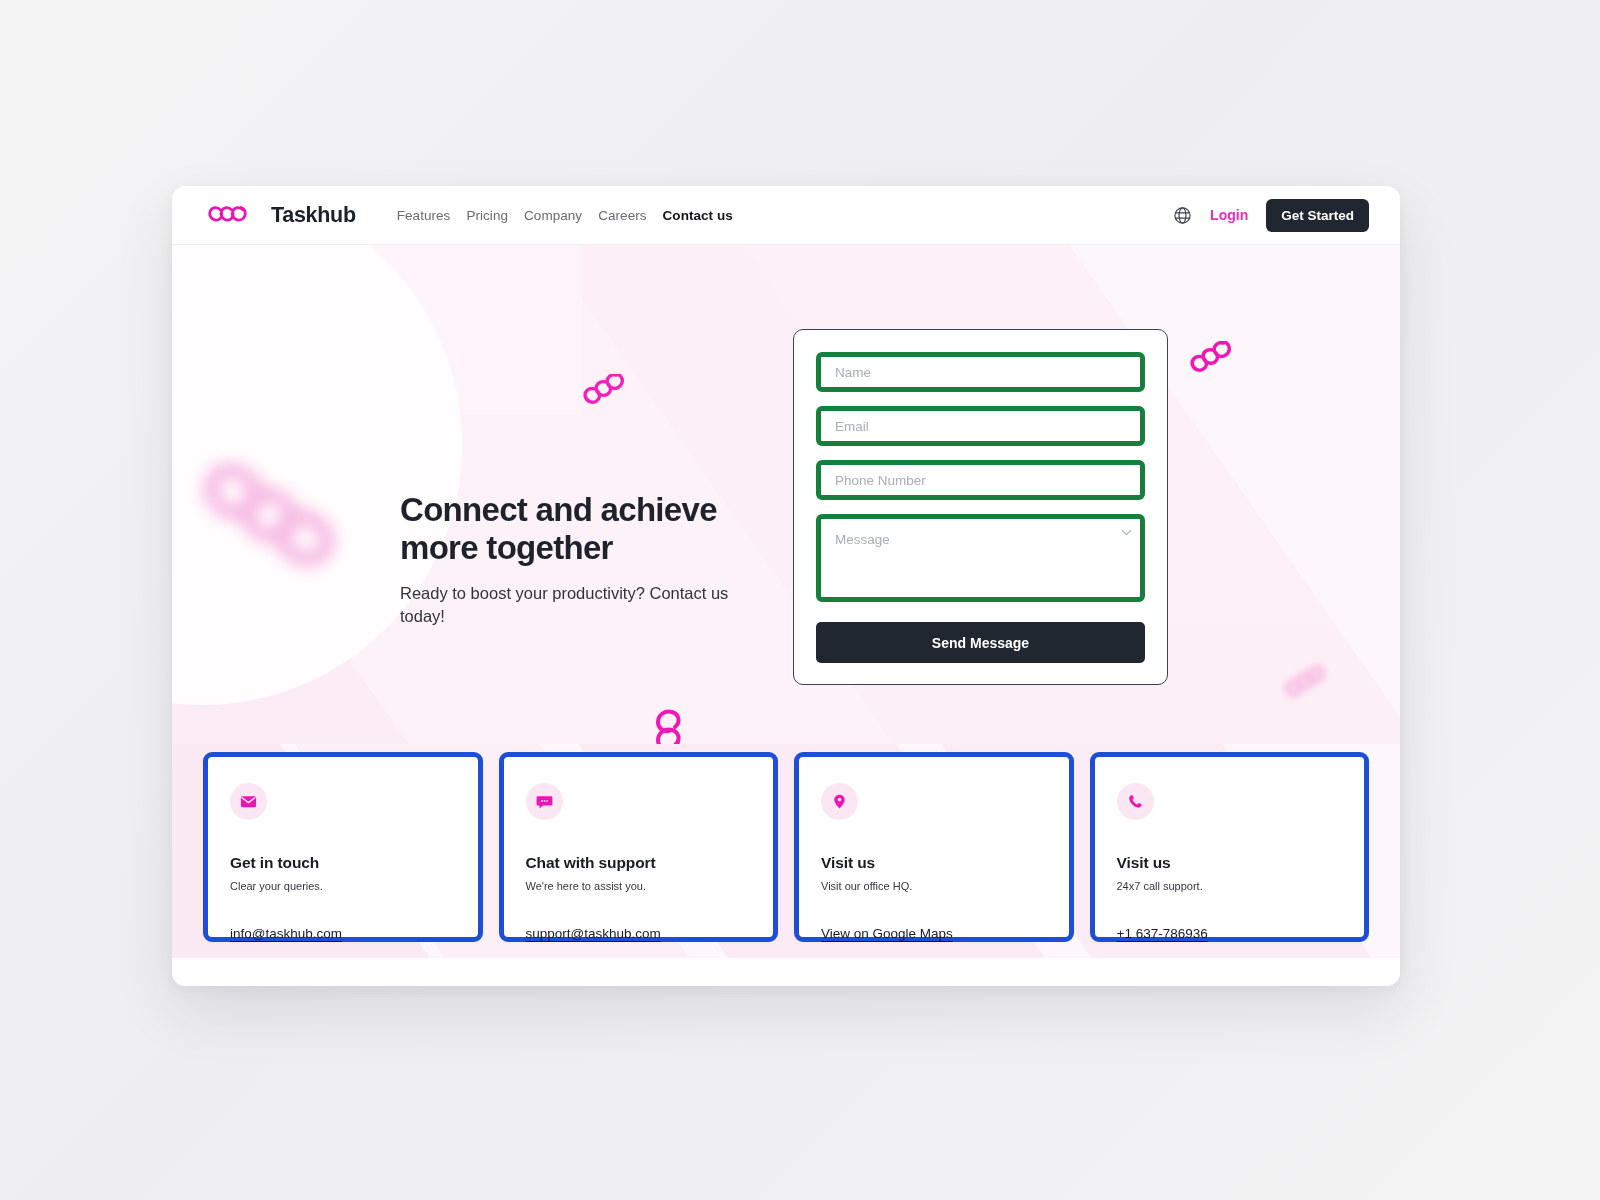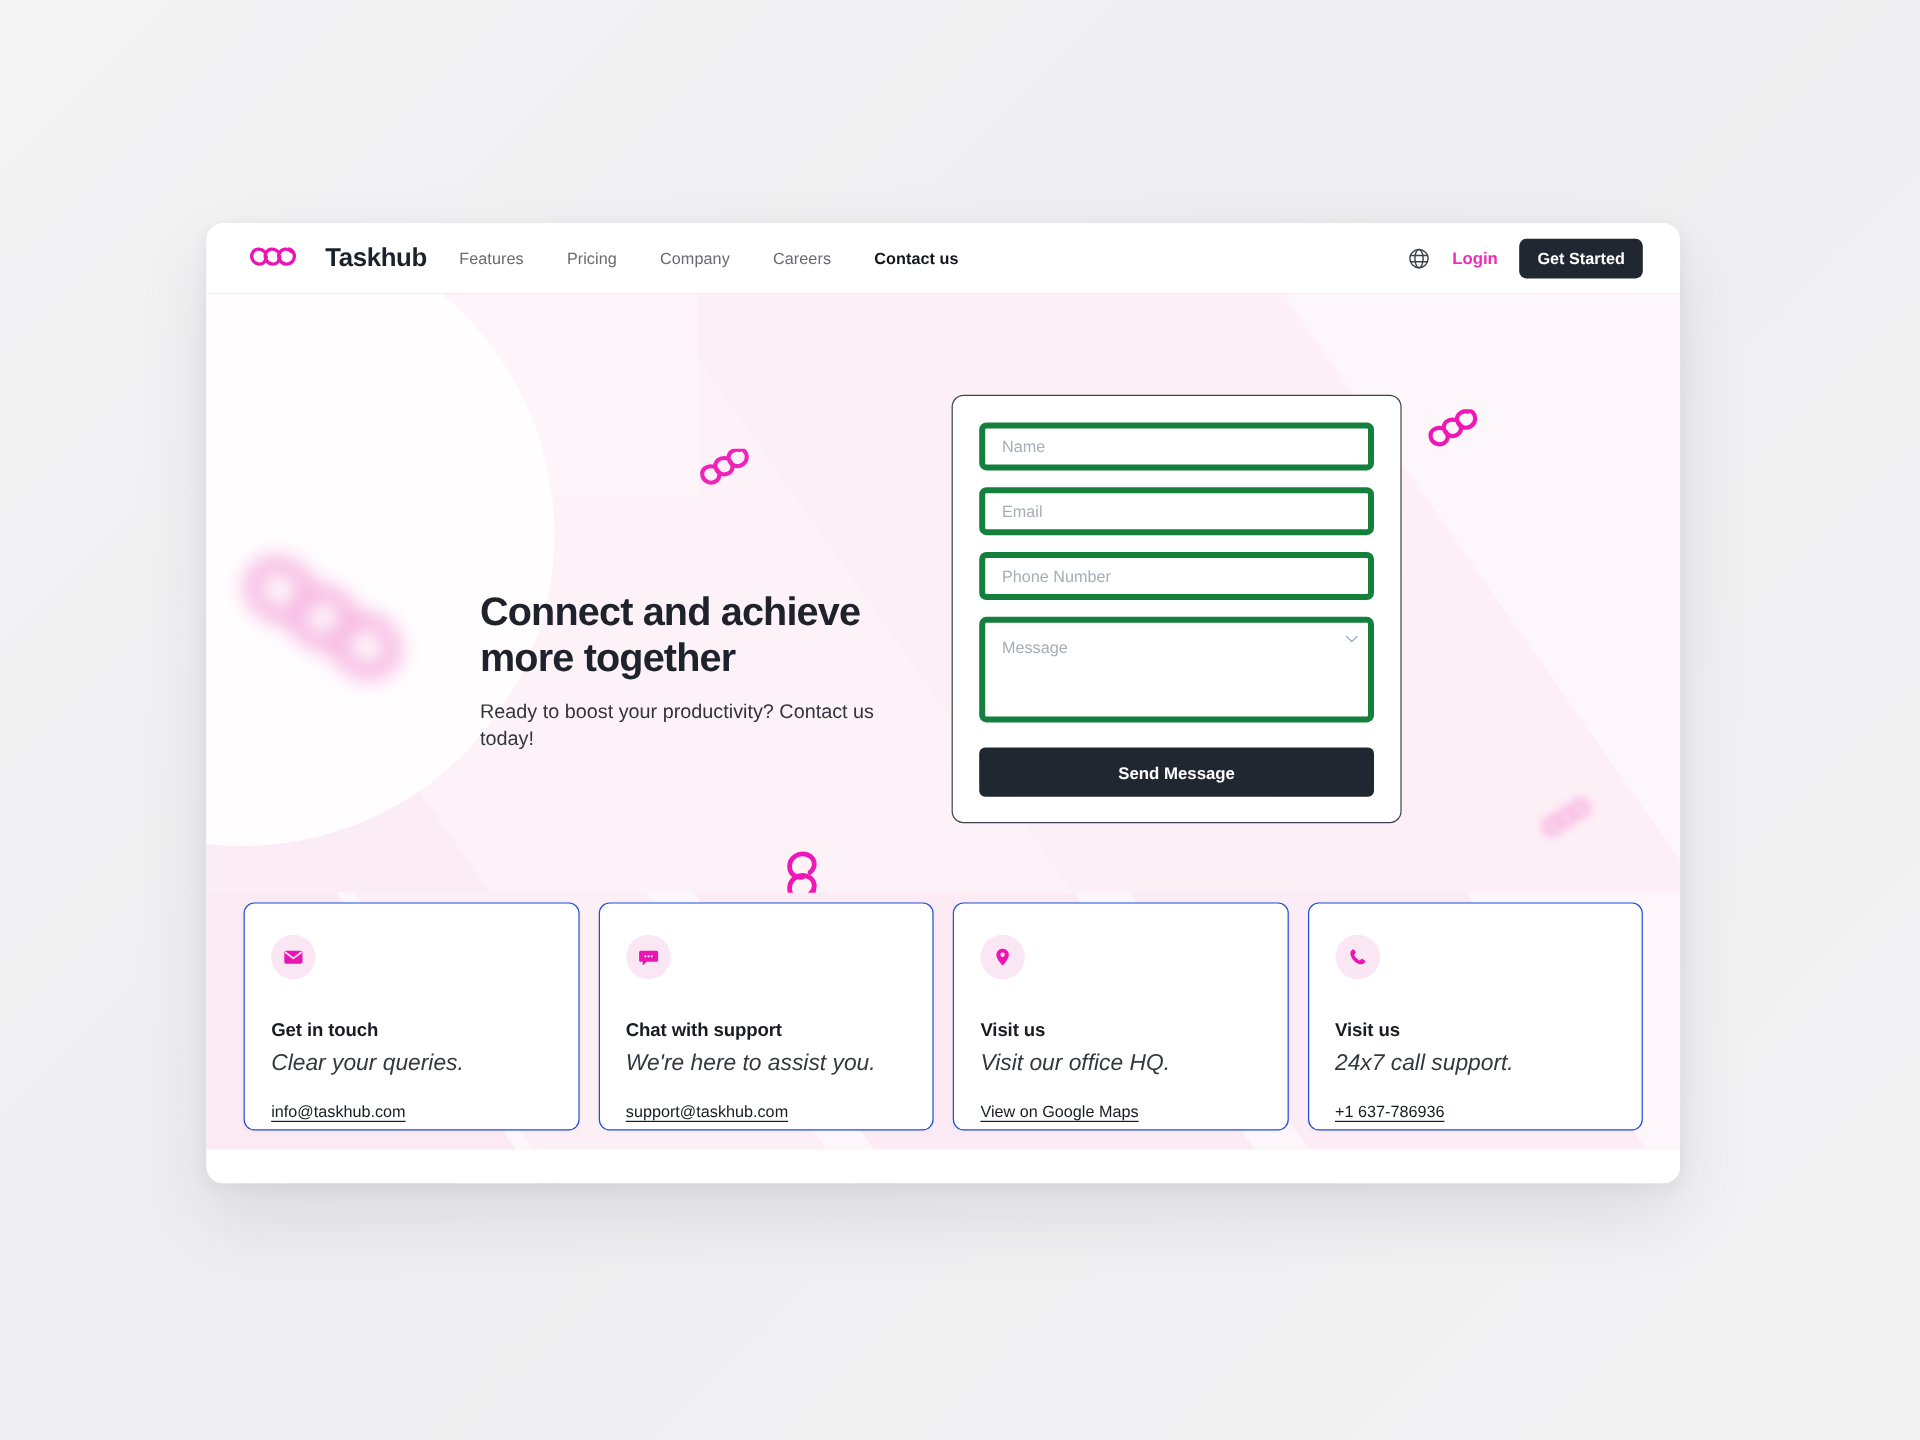--- a/index.html
+++ b/index.html
@@ -33,21 +33,21 @@
     display: flex; align-items: center;
     padding: 0 31px 0 36px;
     border-bottom: 1px solid #f0eef0;
   }
   .brand { display: flex; align-items: center; gap: 23px; margin-right: 20px; }
   .brand-mark { width: 40px; height: 20px; display: block; }
   .brand-name {
     font-size: 21.5px; font-weight: 700; color: #1d2129;
     letter-spacing: -.3px;
   }
-  .nav { display: flex; align-items: center; gap: 36px; margin-left: 7px; }
+  .nav { display: flex; align-items: center; gap: 16px; margin-left: 21px; }
   .nav a {
     font-size: 13.5px; color: #6a6a72; text-decoration: none;
     letter-spacing: .05px;
   }
   .nav a.active { color: #14161c; font-weight: 700; }
   .header-right { margin-left: auto; display: flex; align-items: center; gap: 18px; }
   .globe { width: 19px; height: 19px; display: block; }
   .login {
     font-size: 14px; font-weight: 700; color: #ef2bb9; text-decoration: none;
   }
@@ -211,38 +211,38 @@
   }
   .cards {
     position: relative; z-index: 4;
     display: flex; gap: 16px;
     padding: 0 31px;
     padding-top: 8px;
   }
   .card {
     flex: 1 1 0;
     background: #ffffff;
-    border: 1px solid #1d4ed8;
+    border: 5px solid #1d4ed8;
     border-radius: 9px;
     padding: 26px 22px 22px 22px;
     height: 190px;
     box-shadow: 0 1px 3px rgba(90,60,80,.035);
   }
   .card-icon {
     width: 37px; height: 37px; border-radius: 50%;
     background: #fbe6f4;
     display: flex; align-items: center; justify-content: center;
     margin-bottom: 34px;
   }
   .card-icon svg { display: block; }
   .card-title {
     font-size: 15.5px; font-weight: 700; color: #181c23;
     margin-bottom: 8px; letter-spacing: -.1px;
   }
-  .card-desc { font-size: 19px; color: #333841; margin-bottom: 20px; font-style: italic; }
+  .card-desc { font-size: 11px; color: #333841; margin-bottom: 32px; }
   .card-link {
     font-size: 13.5px; color: #181c23; text-decoration: underline;
     text-underline-offset: 2.5px;
   }
 </style>
 </head>
 <body>
 
 <div class="page-bg"></div>
 

